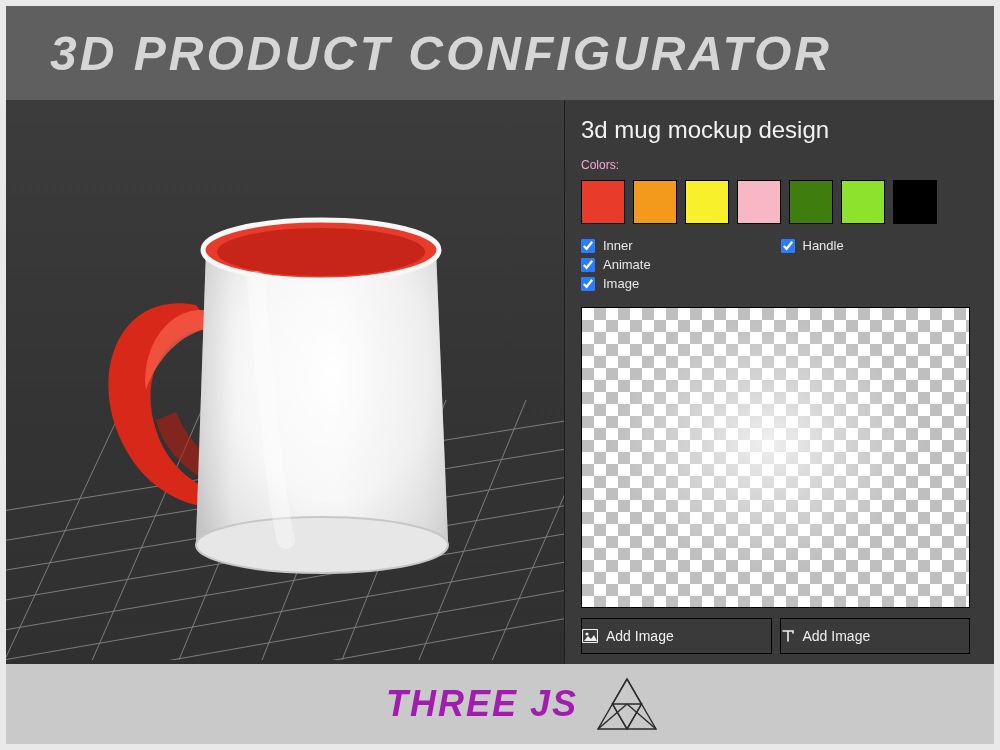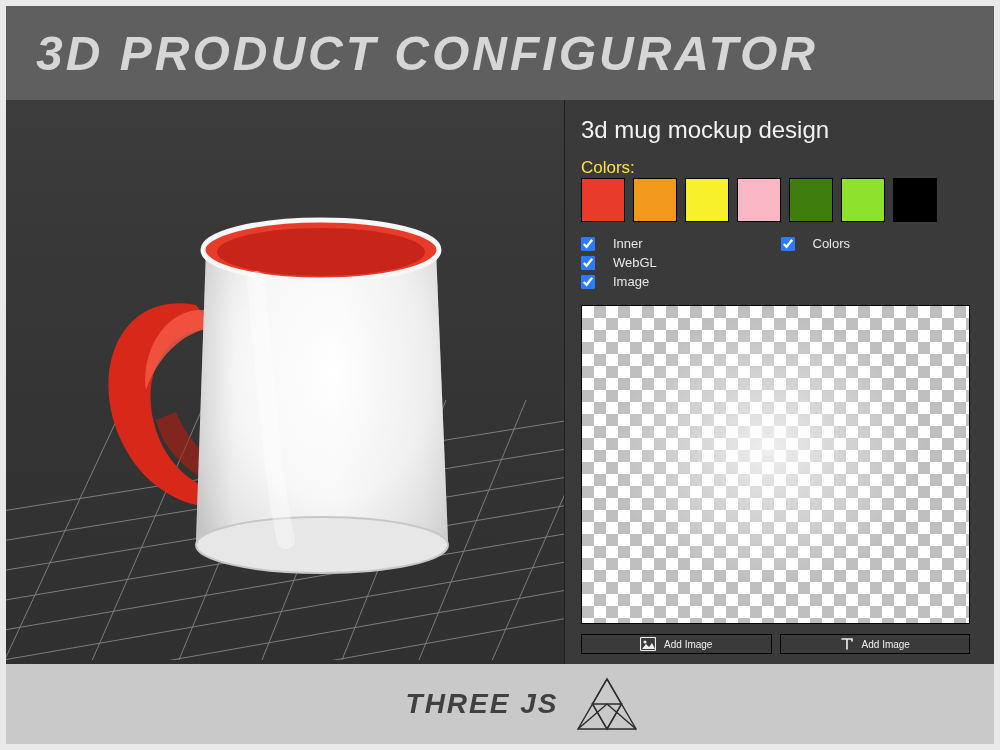--- a/index.html
+++ b/index.html
@@ -1,61 +1,61 @@
 <!DOCTYPE html>
 <html><head>
 <meta charset="utf-8">
 <style>
   * { box-sizing: border-box; margin: 0; padding: 0; }
   html, body { width: 1000px; height: 750px; overflow: hidden; font-family: Arial, Helvetica, sans-serif; background:#4a4a4a; }
 
   .frame { width:1000px; height:750px; background:#4a4a4a; display:flex; flex-direction:column; border:6px solid #e9e9e9; }
 
-  .top-banner { height:94px; background:#5f5f5f; display:flex; align-items:center; padding-left:30px; }
+  .top-banner { height:94px; background:#5f5f5f; display:flex; align-items:center; padding-left:44px; }
   .top-banner h1 { color:#d6d6d6; font-weight:900; font-size:48px; letter-spacing:3px; font-style:italic; }
 
   .mid { flex:1; display:flex; background:#3a3a3a; position:relative; }
 
   
   .viewport { flex:1; position:relative; background:linear-gradient(180deg,#3c3c3c 0%, #333333 60%, #303030 100%); overflow:hidden; }
   .viewport svg { position:absolute; inset:0; }
 
   
   .panel { width:430px; background:#3a3a3a; border-left:1px solid #1e1e1e; padding:16px 24px 10px 16px; display:flex; flex-direction:column; }
   .panel-title { color:#f2f2f2; font-size:24px; font-weight:400; margin-bottom:14px; }
-  .section-label { color:#fde047; font-size:17px; margin-bottom:0; }
+  .section-label { color:#f9a8d4; font-size:12px; margin-bottom:8px; }
 
   .swatches { display:flex; gap:8px; margin-bottom:14px; }
   .swatch { width:44px; height:44px; border:1px solid #000; cursor:pointer; }
 
   .checks { display:grid; grid-template-columns: 1fr 1fr; column-gap:10px; row-gap:4px; margin-bottom:14px; }
-  .check { display:flex; align-items:center; gap:18px; color:#e8e8e8; font-size:13px; }
+  .check { display:flex; align-items:center; gap:8px; color:#e8e8e8; font-size:13px; }
   .check input { width:14px; height:14px; accent-color:#2a7bff; }
 
   .texture-area { flex:1; margin-top:2px; border:1px solid #000; position:relative;
     background-color:#fff;
     background-image:
       linear-gradient(45deg,#bfbfbf 25%,transparent 25%,transparent 75%,#bfbfbf 75%),
       linear-gradient(45deg,#bfbfbf 25%,transparent 25%,transparent 75%,#bfbfbf 75%);
     background-size:24px 24px;
     background-position:0 0,12px 12px;
   }
   .texture-area::after{
     content:""; position:absolute; inset:0;
     background:radial-gradient(ellipse at 48% 45%, rgba(255,255,255,0.75) 0%, rgba(255,255,255,0.35) 25%, rgba(255,255,255,0.0) 55%);
     pointer-events:none;
   }
 
   .panel-buttons { display:flex; gap:8px; margin-top:10px; }
-  .pbtn { flex:1; height:20px; background:#3a3a3a; border:1px solid #000; color:#f0f0f0; font-size:10px; display:flex; align-items:center; justify-content:center; gap:8px; cursor:pointer; }
+  .pbtn { flex:1; height:36px; background:#3a3a3a; border:1px solid #000; color:#f0f0f0; font-size:14px; display:flex; align-items:center; gap:8px; cursor:pointer; }
 
   
   .footer { height:80px; background:#c9c9c9; display:flex; align-items:center; justify-content:space-around; padding:0 30px; }
   .footer .brand { display:flex; align-items:center; gap:14px; }
-  .footer .brand-label { color:#404040; font-weight:900; font-style:italic; font-size:28px; letter-spacing:2px;margin-left:48px; }
+  .footer .brand-label { color:#a21caf; font-weight:900; font-style:italic; font-size:36px; letter-spacing:2px;margin-left:48px; }
   .webgl-badge { position:relative; width:120px; height:50px; }
   .webgl-badge svg { position:absolute; inset:0; }
 </style>
 </head>
 <body>
 
 <div class="frame">
 
   <div class="top-banner">
     <h1>3D PRODUCT CONFIGURATOR</h1>
@@ -148,25 +148,25 @@
         <div class="swatch" style="background:#000000"></div>
       </div>
 
       <div class="checks">
         <label class="check">
           <input type="checkbox" checked="" style="">
           <span>Inner</span>
         </label>
         <label class="check">
           <input type="checkbox" checked="" style="">
-          <span>Colors</span>
-        </label>
-        <label class="check">
-          <input type="checkbox" checked="" style="">
-          <span>WebGL</span>
+          <span>Handle</span>
+        </label>
+        <label class="check">
+          <input type="checkbox" checked="" style="">
+          <span>Animate</span>
         </label>
         <div></div>
         <label class="check">
           <input type="checkbox" checked="" style="">
           <span>Image</span>
         </label>
       </div>
 
       <div class="texture-area"></div>
 

